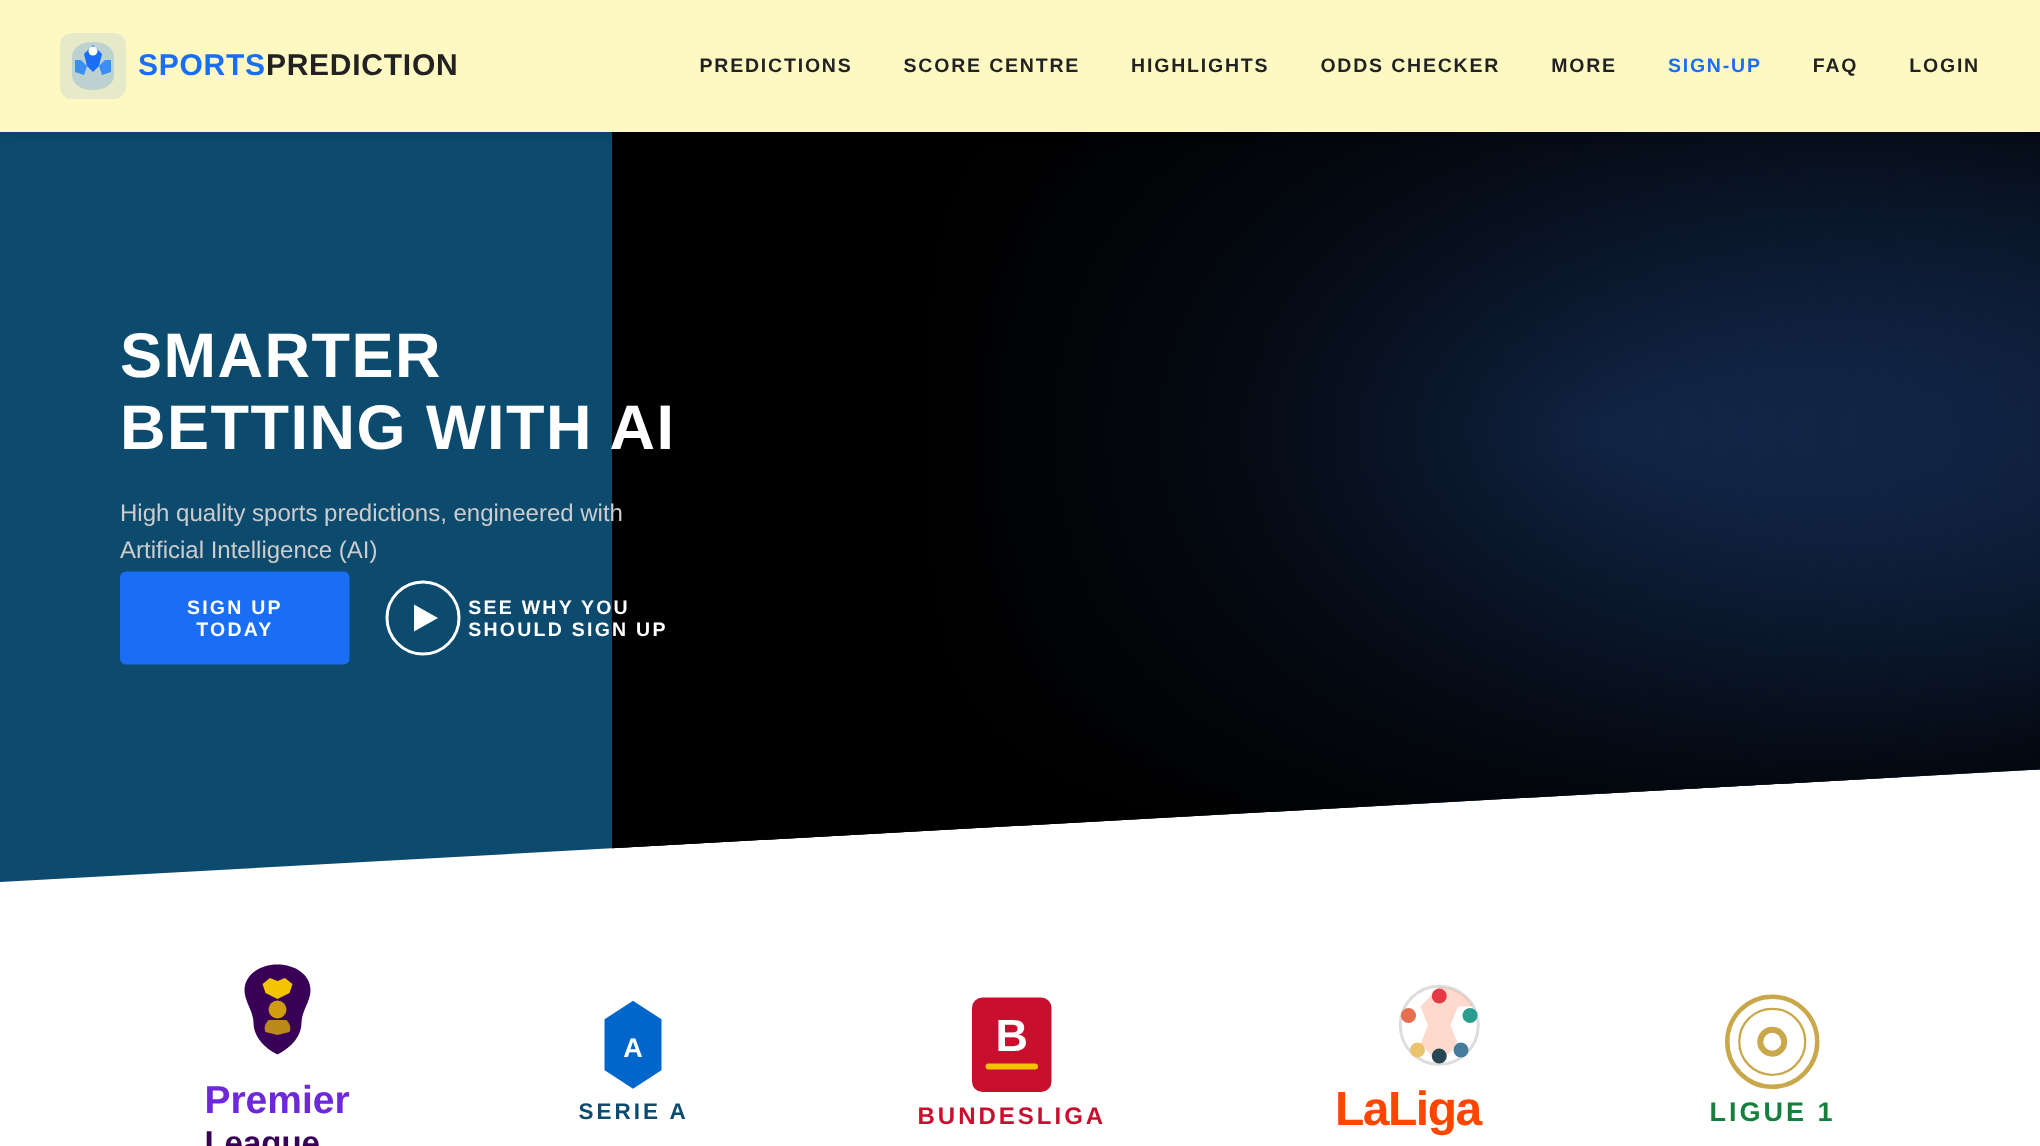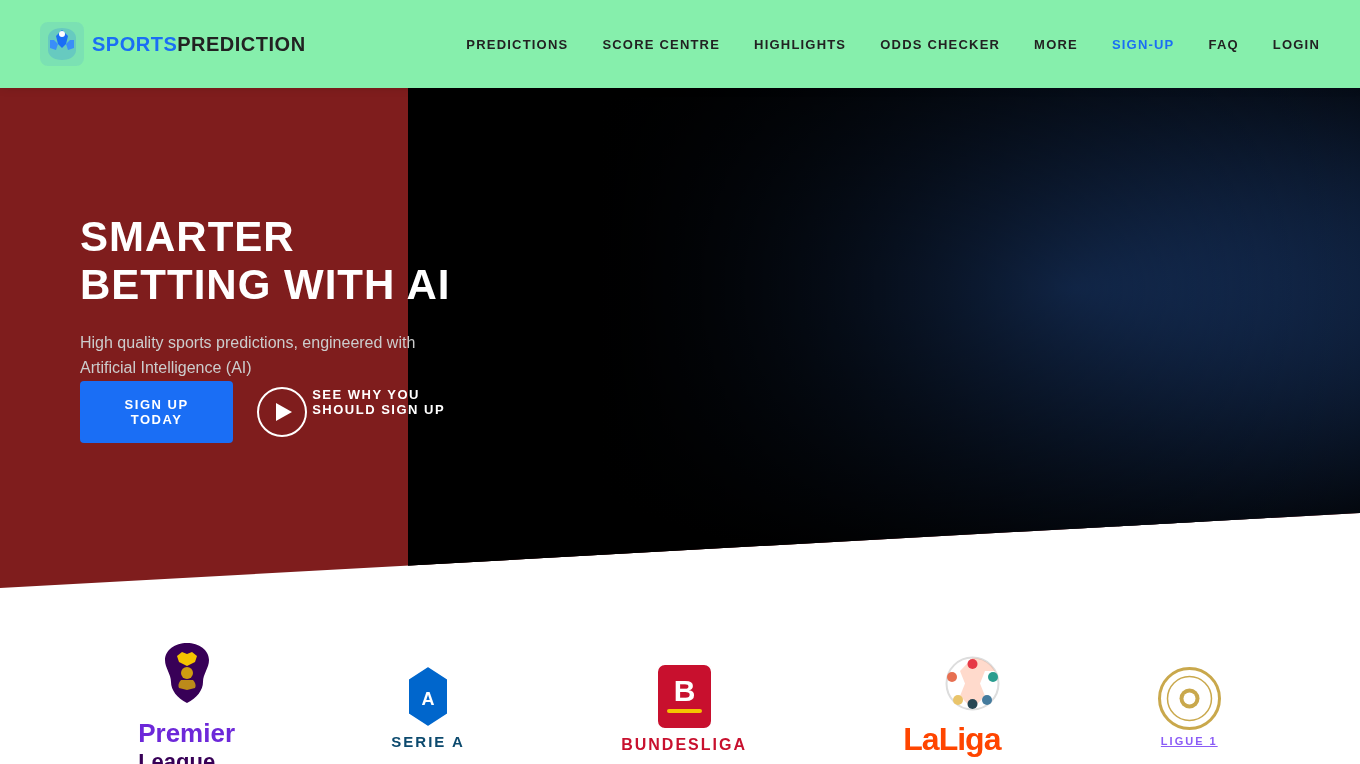--- a/index.html
+++ b/index.html
@@ -5,21 +5,21 @@
     * { margin: 0; padding: 0; box-sizing: border-box; }
     body { font-family: 'Arial', sans-serif; background: #fff; overflow-x: hidden; }
 
     
     nav {
       display: flex;
       align-items: center;
       justify-content: space-between;
       padding: 0 40px;
       height: 88px;
-      background: #86efac;
+      background: #fef9c3;
       box-shadow: 0 2px 8px rgba(0,0,0,0.08);
       position: relative;
       z-index: 10;
     }
     .logo {
       display: flex;
       align-items: center;
       gap: 8px;
       text-decoration: none;
     }
@@ -47,21 +47,21 @@
       font-weight: 700;
       letter-spacing: 1.2px;
       text-transform: uppercase;
     }
     .nav-links .signup-link a { color: #1a6ef5; }
 
     
     .hero {
       position: relative;
       min-height: 500px;
-      background: #7f1d1d;
+      background: #0c4a6e;
       display: flex;
       align-items: center;
       overflow: hidden;
       clip-path: polygon(0 0, 100% 0, 100% 85%, 0 100%);
       padding-bottom: 60px;
     }
     .hero-bg {
       position: absolute;
       top: 0; right: 0;
       width: 70%;
@@ -121,21 +121,21 @@
       border-radius: 4px;
       padding: 16px 32px;
       font-size: 13px;
       font-weight: 700;
       letter-spacing: 1.5px;
       text-transform: uppercase;
       cursor: pointer;
     }
     .play-btn-wrap {
       display: flex;
-      align-items: flex-start;
+      align-items: center;
       gap: 5px;
     }
     .play-btn {
       width: 50px;
       height: 50px;
       border: 2px solid #fff;
       border-radius: 50%;
       display: flex;
       align-items: center;
       justify-content: center;
@@ -248,26 +248,25 @@
     .ligue1-logo {
       display: flex;
       flex-direction: column;
       align-items: center;
     }
     .ligue1-emblem {
       width: 65px;
       height: 65px;
     }
     .ligue1-text {
-      font-size: 11px;
+      font-size: 18px;
       font-weight: 700;
-      color: #8b5cf6;
+      color: #15803d;
       letter-spacing: 2px;
       margin-top: 4px;
-      text-decoration: underline;
     }
   </style>
 </head>
 <body>
 
 <nav>
   <a class="logo" href="#">
     <svg class="logo-icon" viewBox="0 0 44 44" fill="none" xmlns="http://www.w3.org/2000/svg">
       <rect width="44" height="44" rx="8" fill="#1a6ef5" opacity="0.1"></rect>
       <path d="M8 16 C8 10 14 6 22 6 C30 6 36 10 36 16 L36 28 C36 34 30 38 22 38 C14 38 8 34 8 28 Z" fill="#1a6ef5" opacity="0.2"></path>

